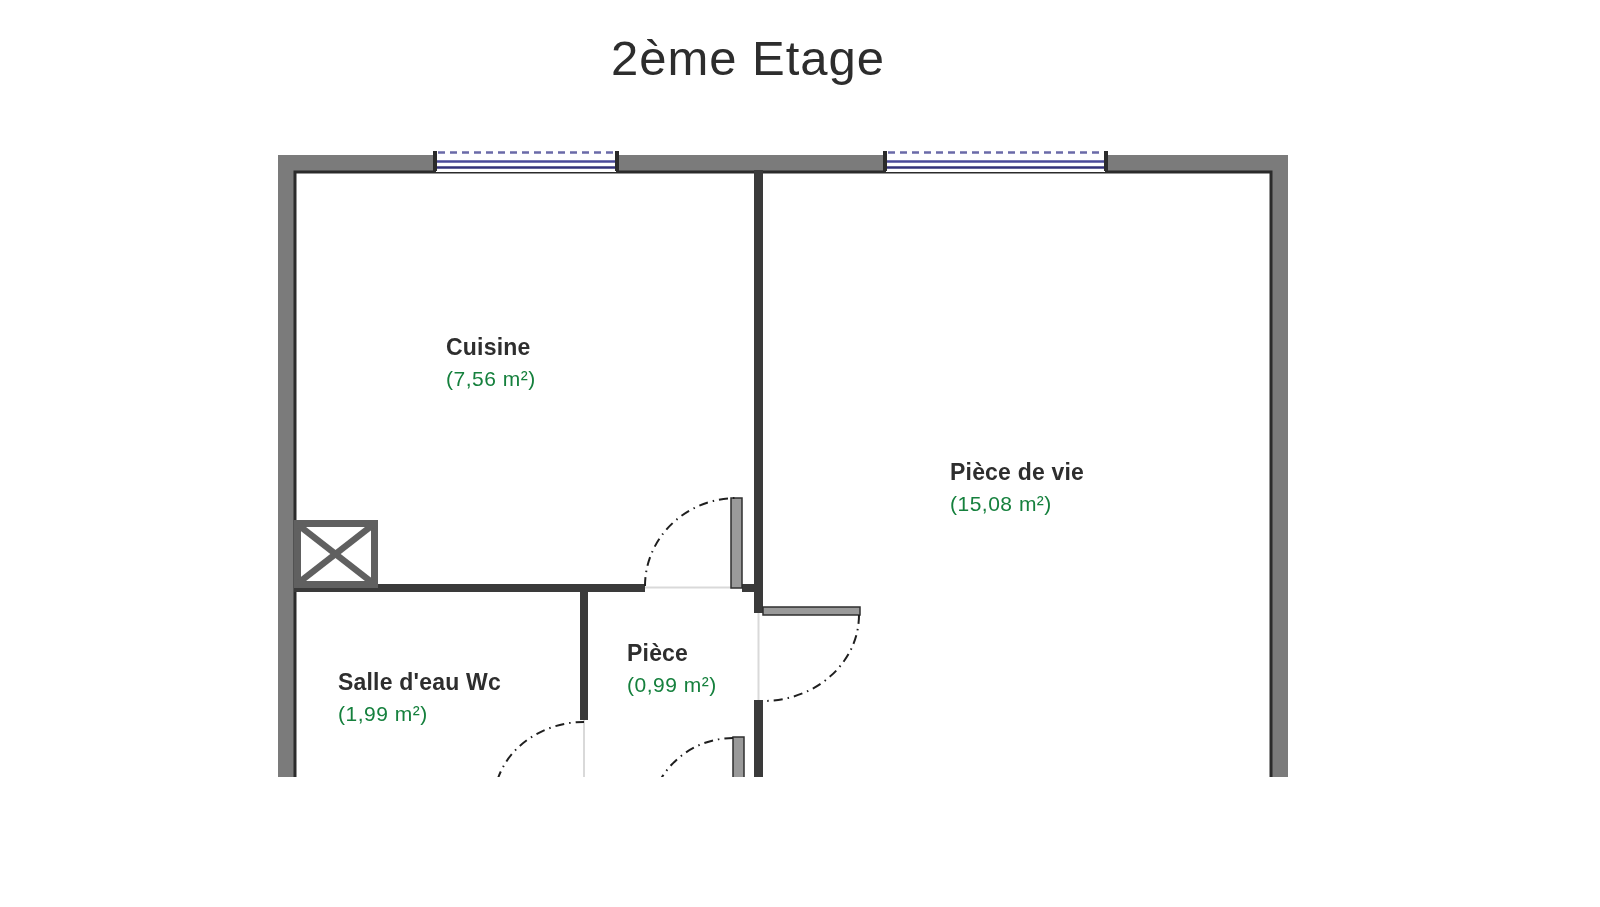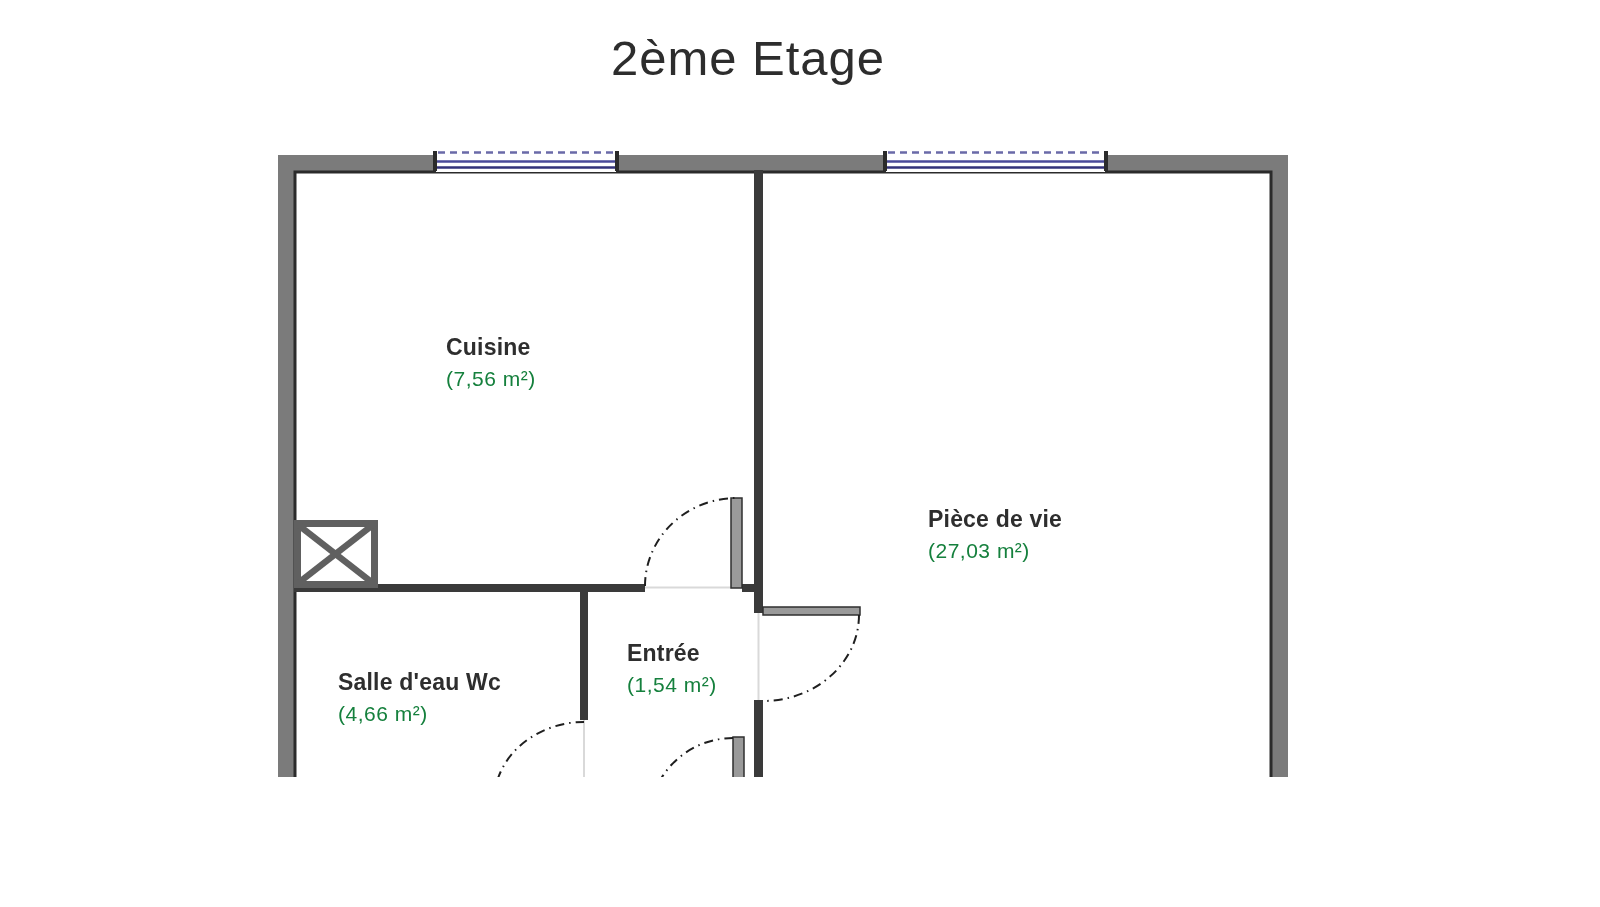--- a/index.html
+++ b/index.html
@@ -86,28 +86,28 @@
       <path d="M 494 800 A 90 80 0 0 1 584 722"></path>
       <path d="M 649 822 A 84 84 0 0 1 733 738"></path>
     </g>
   </svg>
 
   <div class="room-label" style="left:446px;top:336px;">
     <div class="room-name">Cuisine</div>
     <div class="room-area">(7,56 m²)</div>
   </div>
 
-  <div class="room-label" style="left:928px;top:461px;margin-top:47px;">
+  <div class="room-label" style="left:950px;top:461px;">
     <div class="room-name">Pièce de vie</div>
-    <div class="room-area">(27,03 m²)</div>
+    <div class="room-area">(15,08 m²)</div>
   </div>
 
   <div class="room-label" style="left:338px;top:637px;margin-top:34px;">
     <div class="room-name">Salle d'eau Wc</div>
-    <div class="room-area">(4,66 m²)</div>
+    <div class="room-area">(1,99 m²)</div>
   </div>
 
   <div class="room-label" style="left:627px;top:642px;">
-    <div class="room-name">Entrée</div>
-    <div class="room-area">(1,54 m²)</div>
+    <div class="room-name">Pièce</div>
+    <div class="room-area">(0,99 m²)</div>
   </div>
 
 </div>
 
 </body></html>

